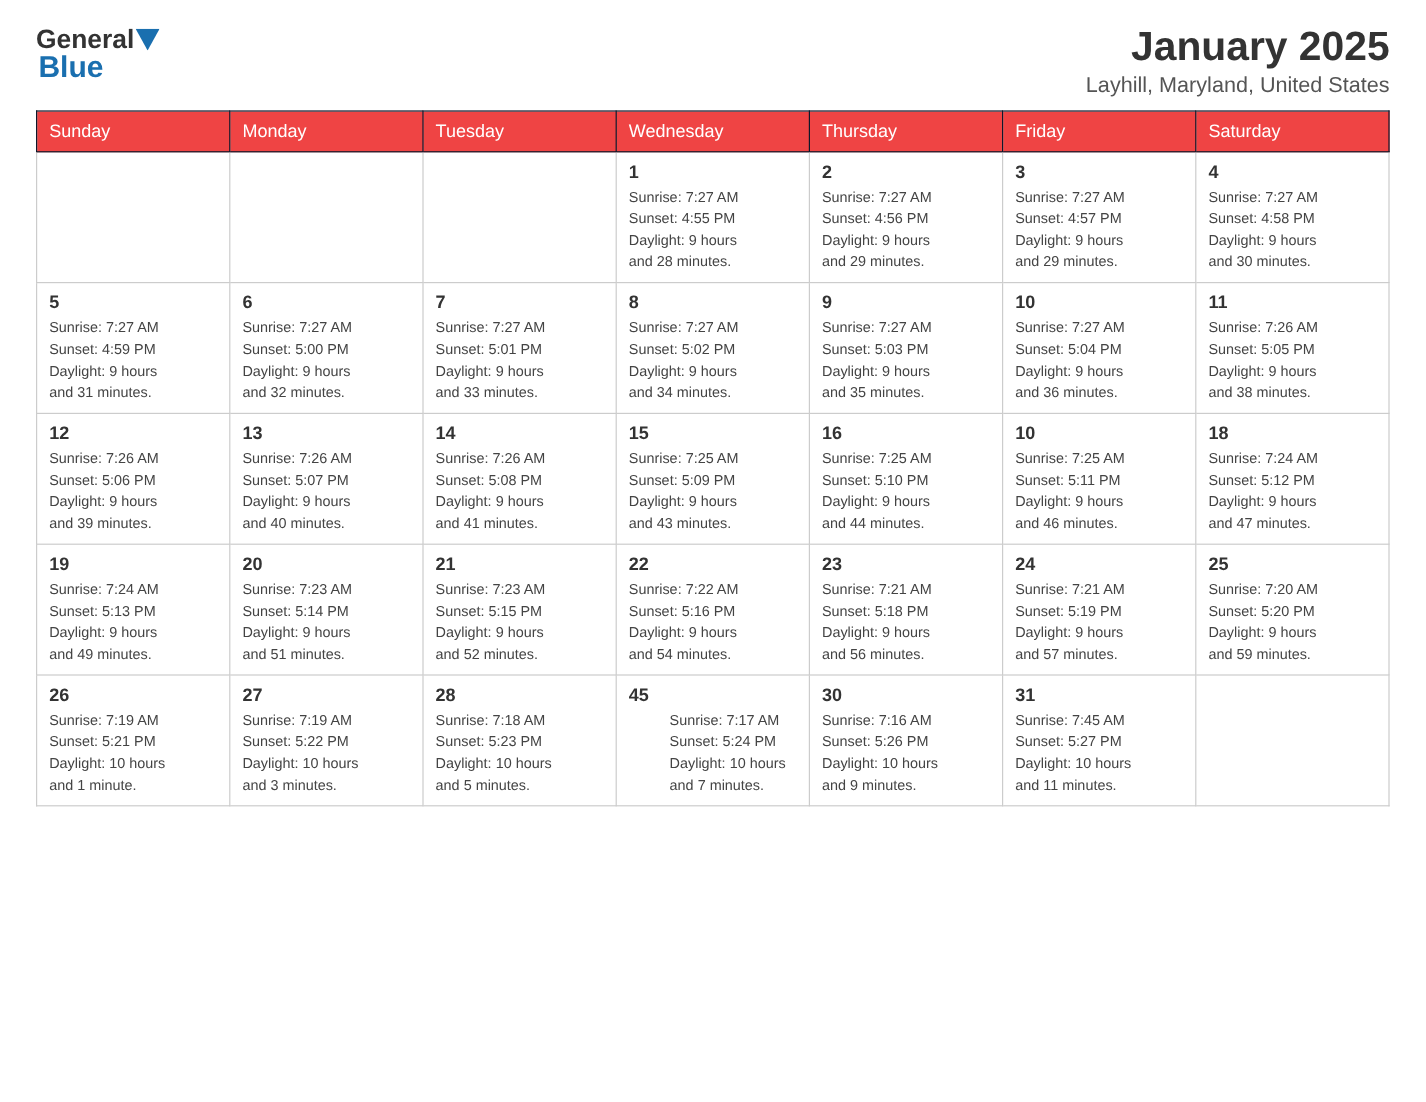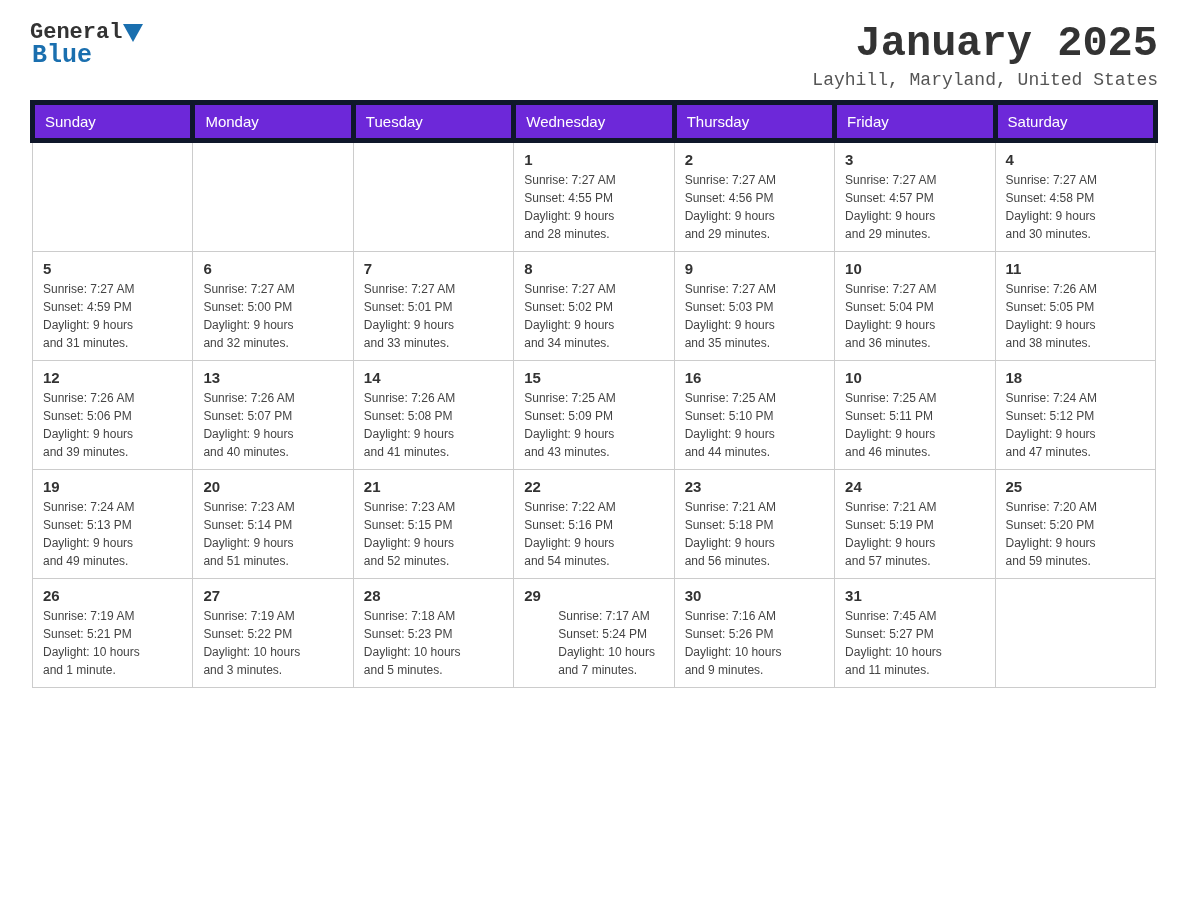--- a/index.html
+++ b/index.html
@@ -8,48 +8,47 @@
       background: #fff;
       padding: 20px 30px;
       width: 1188px;
       min-height: 918px;
     }
     .header-area {
       display: flex;
       justify-content: space-between;
       align-items: flex-start;
       margin-bottom: 10px;
-      font-family: Liberation Mono, monospace;
     }
     .title-area {
       text-align: right;
     }
     .page-title {
-      font-size: 42px;
+      font-size: 34px;
       font-weight: bold;
       color: #333;
     }
     .subtitle {
       font-size: 18px;
       color: #555;
       margin-top: 2px;
     }
     .calendar-table {
       width: 100%;
       border-collapse: collapse;
       border: 1px solid #ccc;
     }
     .calendar-table th {
-      background-color: #6d28d9;
+      background-color: #ef4444;
       color: #fff;
       font-size: 15px;
       font-weight: normal;
       padding: 8px 10px;
       text-align: left;
-      border: 5px solid #0f172a;
+      border: 1px solid #0f172a;
     }
     .calendar-table td {
       vertical-align: top;
       padding: 8px 10px;
       border: 1px solid #ccc;
       width: 14.28%;
       min-height: 90px;
       font-size: 12.5px;
       color: #333;
       background: #fff;
@@ -313,21 +312,21 @@
 and 3 minutes.</div>
         </td>
         <td>
           <span class="day-number">28</span>
           <div class="day-info" style="white-space: pre-line;">Sunrise: 7:18 AM
 Sunset: 5:23 PM
 Daylight: 10 hours
 and 5 minutes.</div>
         </td>
         <td>
-          <span class="day-number">29</span>
+          <span class="day-number">45</span>
           <div class="day-info" style="white-space: pre-line; margin-left: 34px;">Sunrise: 7:17 AM
 Sunset: 5:24 PM
 Daylight: 10 hours
 and 7 minutes.</div>
         </td>
         <td>
           <span class="day-number">30</span>
           <div class="day-info" style="white-space: pre-line;">Sunrise: 7:16 AM
 Sunset: 5:26 PM
 Daylight: 10 hours

